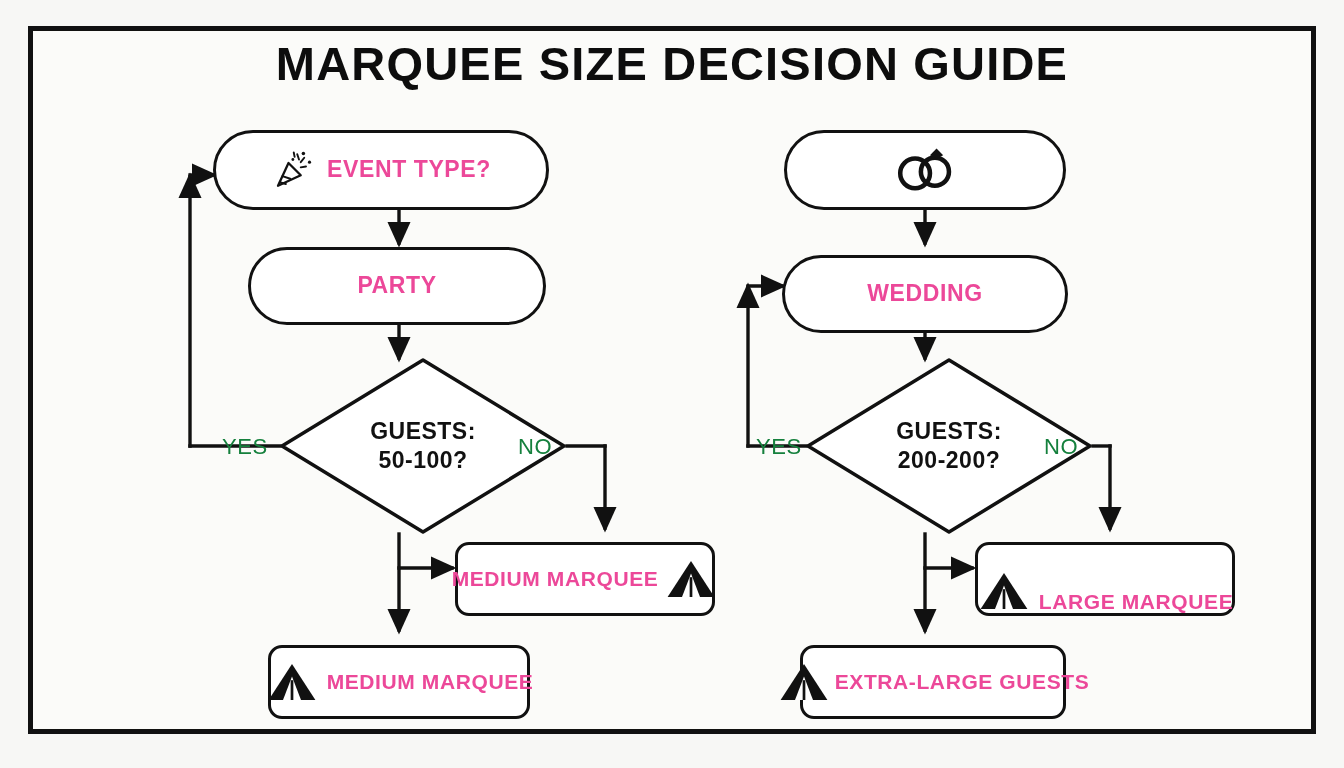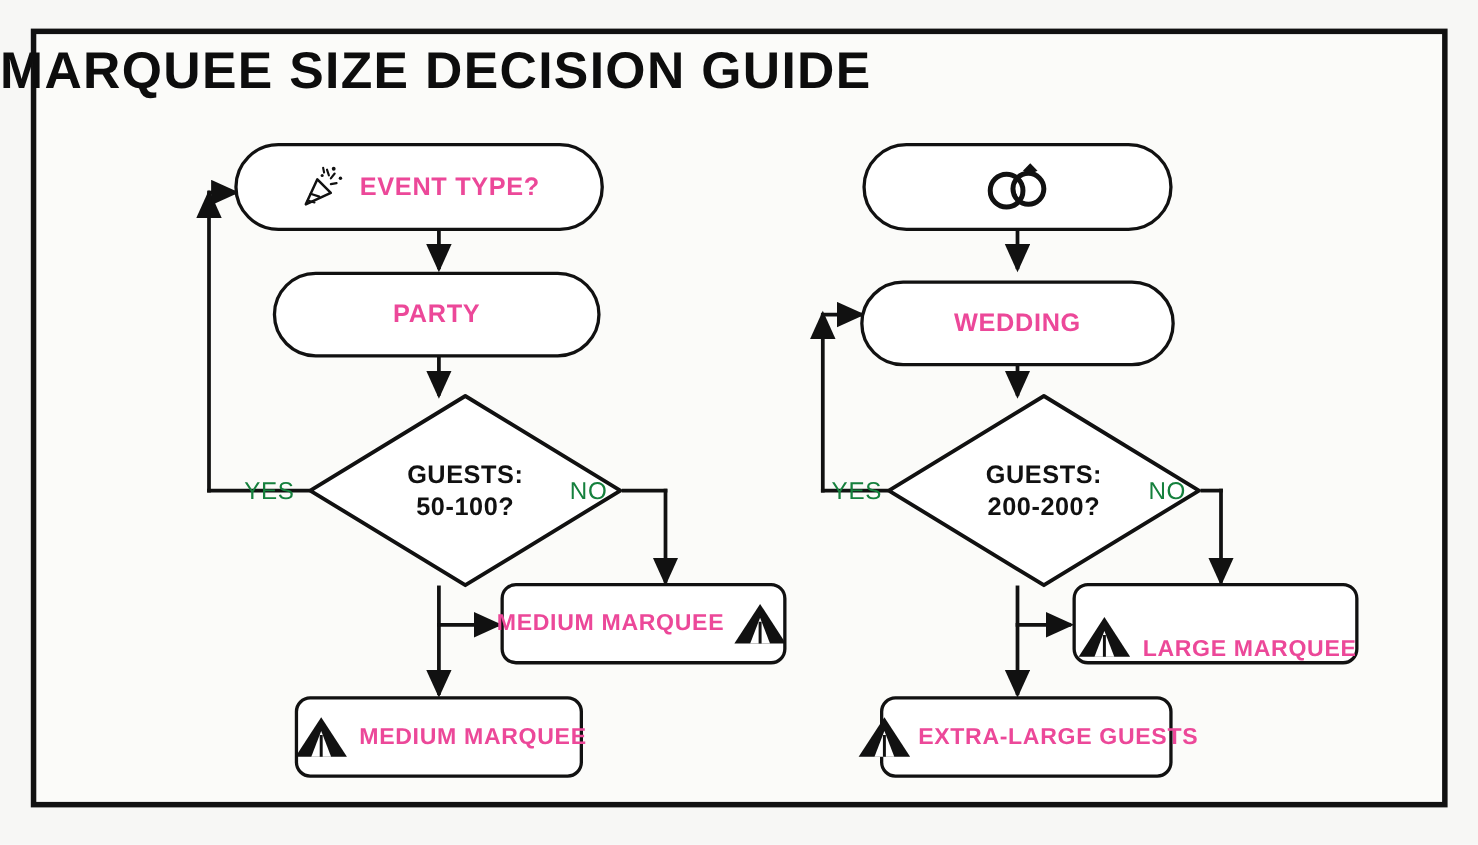--- a/index.html
+++ b/index.html
@@ -28,20 +28,21 @@
     height: 708px;
     border: 5px solid #111111;
     background: #fbfbf9;
     box-sizing: border-box;
   }
   .title {
     position: absolute;
     left: 0;
     top: 36px;
     width: 1344px;
+    text-align: center;
     font-size: 47px;
     font-weight: bold;
     letter-spacing: 1.2px;
     color: #0d0d0d;
     font-family: "Liberation Sans", sans-serif;
   }
 
   
   .node {
     position: absolute;
@@ -51,20 +52,21 @@
     display: flex;
     align-items: center;
     justify-content: center;
     text-align: center;
   }
   .pill {
     border-radius: 48px;
   }
   .rect {
     border-radius: 14px;
+    margin-top: 12px;
   }
   .node-label {
     font-size: 23px;
     font-weight: 600;
     letter-spacing: 0.6px;
     color: #ec4899;
     line-height: 1.1;
     white-space: nowrap;
   }
   .node-label.small {

